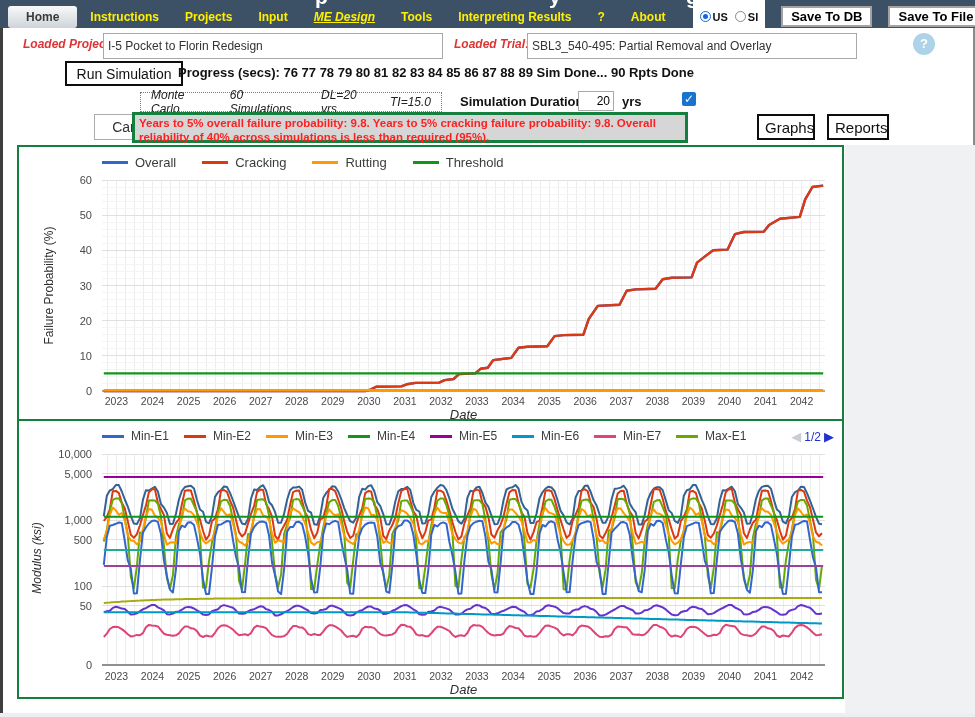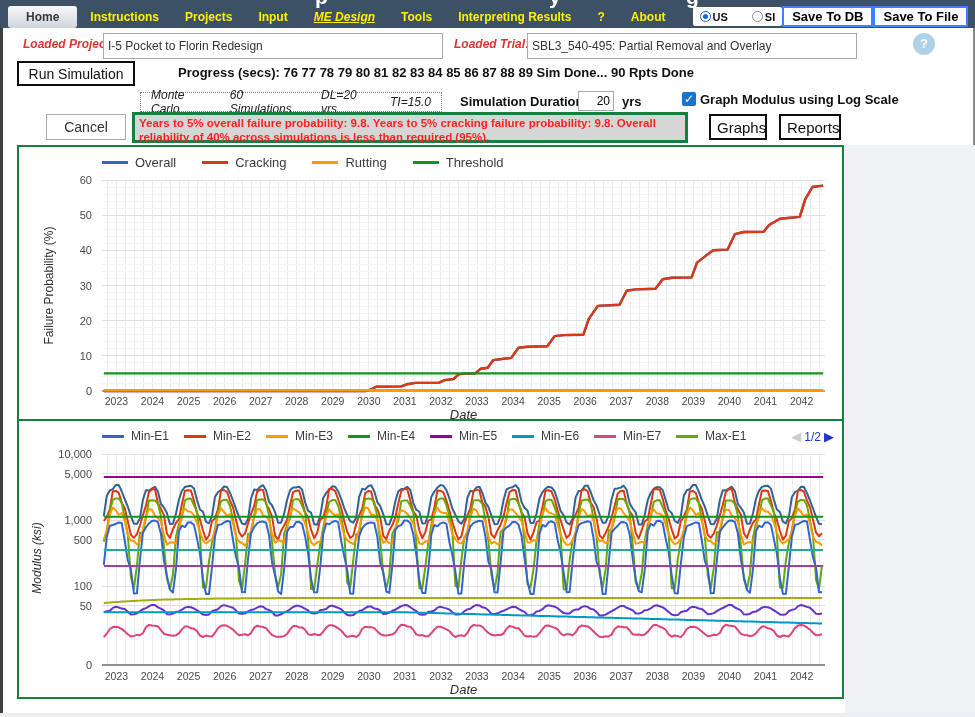--- a/index.html
+++ b/index.html
@@ -7,36 +7,36 @@
   body{font-family:"Liberation Sans","DejaVu Sans",sans-serif;}
   .screen{position:relative;width:975px;height:717px;background:#ffffff;overflow:hidden;}
 
   
   .navwrap{position:absolute;left:0;top:0;width:975px;height:28px;background:#3d5166;}
   .titlefrag{position:absolute;top:-15px;color:#ffffff;font-weight:bold;font-size:21px;}
   .nav{position:absolute;left:0;top:5px;width:975px;height:23px;display:flex;align-items:center;}
   .tab{color:#ffef00;font-weight:bold;font-size:12px;padding:4px 13px;white-space:nowrap;cursor:pointer;}
   .tab.active{background:linear-gradient(#f8f9fa,#cdd4da);color:#3a3a3a;border-radius:3px;margin-left:8px;padding:4px 18px;}
   .tab.emph{font-style:italic;text-decoration:underline;}
-  .unitbox{background:#ffffff;border-radius:2px;display:flex;align-items:center;gap:24px;padding:2px 7px;margin-left:14px;height:19px;}
+  .unitbox{background:#ffffff;border-radius:2px;display:flex;align-items:center;gap:7px;padding:2px 7px;margin-left:14px;height:35px;}
   .radio{display:flex;align-items:center;gap:2px;font-size:11px;font-weight:bold;color:#111;cursor:pointer;}
   .rdot{width:11px;height:11px;border-radius:50%;border:1px solid #8a8a8a;background:#fff;position:relative;}
   .rdot.sel{border-color:#1566d8;}
   .rdot.sel::after{content:"";position:absolute;left:2px;top:2px;width:5px;height:5px;border-radius:50%;background:#1566d8;}
-  .savebtn{background:#ffffff;border:2px solid #3b82f6;color:#000;font-weight:bold;font-size:13px;padding:1px 8px;height:21px;margin-left:0;white-space:nowrap;cursor:pointer;}
+  .savebtn{background:#ffffff;border:2px solid #a3a3a3;color:#000;font-weight:bold;font-size:13px;padding:1px 8px;height:21px;margin-left:16px;white-space:nowrap;cursor:pointer;}
 
   
   .frame{position:absolute;left:0;top:28px;width:975px;height:685px;background:#fff;border-left:3px solid #3f3f3f;border-right:2px solid #8a8a8a;}
   .bottomstrip{position:absolute;left:0;top:713px;width:975px;height:4px;background:#eceff1;}
 
   
   .lbl-red{position:absolute;color:#e03434;font-weight:bold;font-style:italic;font-size:12px;}
   .tinput{position:absolute;height:20px;border:1px solid #a9a9a9;font-size:12px;color:#333;padding:12px 4px;background:#fff;}
   .helpcirc{position:absolute;left:913px;top:33px;width:22px;height:22px;border-radius:50%;background:#aed3e8;color:#fff;font-weight:bold;font-size:13px;text-align:center;line-height:22px;cursor:pointer;}
-  .btn{position:absolute;background:#fff;text-align:center;cursor:pointer;}
+  .btn{position:absolute;background:#fff;text-align:center;cursor:pointer;margin-left:48px;}
   .btn-dark{border:2px solid #0d0d0d;font-size:14px;color:#111;}
   .btn-light{border:1px solid #ababab;font-size:14px;color:#333;}
   .progress{position:absolute;left:158px;top:65px;font-size:13px;font-weight:bold;color:#111;margin-left:20px;}
   .dottedbox{position:absolute;left:140px;top:92px;width:302px;height:20px;border:1px dotted #7c7c7c;display:flex;align-items:center;gap:17px;padding:0 10px;font-size:12px;font-weight:normal;font-style:italic;color:#222;}
   .simdur{position:absolute;left:460px;top:94px;font-size:13px;font-weight:bold;color:#111;}
   .durinput{position:absolute;left:578px;top:91px;width:36px;height:20px;border:1px solid #a9a9a9;font-size:12px;text-align:right;padding:0 3px;}
   .yrs{position:absolute;left:622px;top:94px;font-size:13px;font-weight:bold;color:#111;text-align:center;}
   .chk{position:absolute;left:682px;top:92px;width:14px;height:14px;background:#1874cd;color:#fff;font-size:12px;line-height:14px;text-align:center;border-radius:2px;cursor:pointer;}
   .chklbl{position:absolute;left:700px;top:92px;font-size:13px;font-weight:bold;color:#111;}
   .warnbox{position:absolute;left:132px;top:112px;width:556px;height:31px;background:#d6d6d6;border:3px solid #15803d;color:#ff1f1f;font-weight:bold;font-size:11.5px;line-height:14px;padding:1px 4px;}
@@ -108,21 +108,20 @@
   <div class="dottedbox">
     <span>Monte Carlo</span>
     <span>60 Simulations</span>
     <span>DL=20 yrs</span>
     <span>TI=15.0</span>
   </div>
   <span class="simdur">Simulation Duration</span>
   <input class="durinput" value="20" style="">
   <span class="yrs">yrs</span>
   <div class="chk">✓</div>
-  <span class="chklbl">Graph Modulus using Log Scale</span>
 
   <button class="btn btn-light" style="left:46px;top:114px;width:80px;height:26px">Cancel</button>
   <div class="warnbox">Years to 5% overall failure probability: 9.8. Years to 5% cracking failure probability: 9.8. Overall reliability of 40% across simulations is less than required (95%).</div>
   <button class="btn btn-dark" style="left:709px;top:114px;width:58px;height:26px;font-size:15px">Graphs</button>
   <button class="btn btn-dark" style="left:779px;top:114px;width:62px;height:26px;font-size:15px">Reports</button>
 
   <div class="graybg"></div>
 
   <div class="panel" id="panel1">
     <div class="legend" id="legend1">

